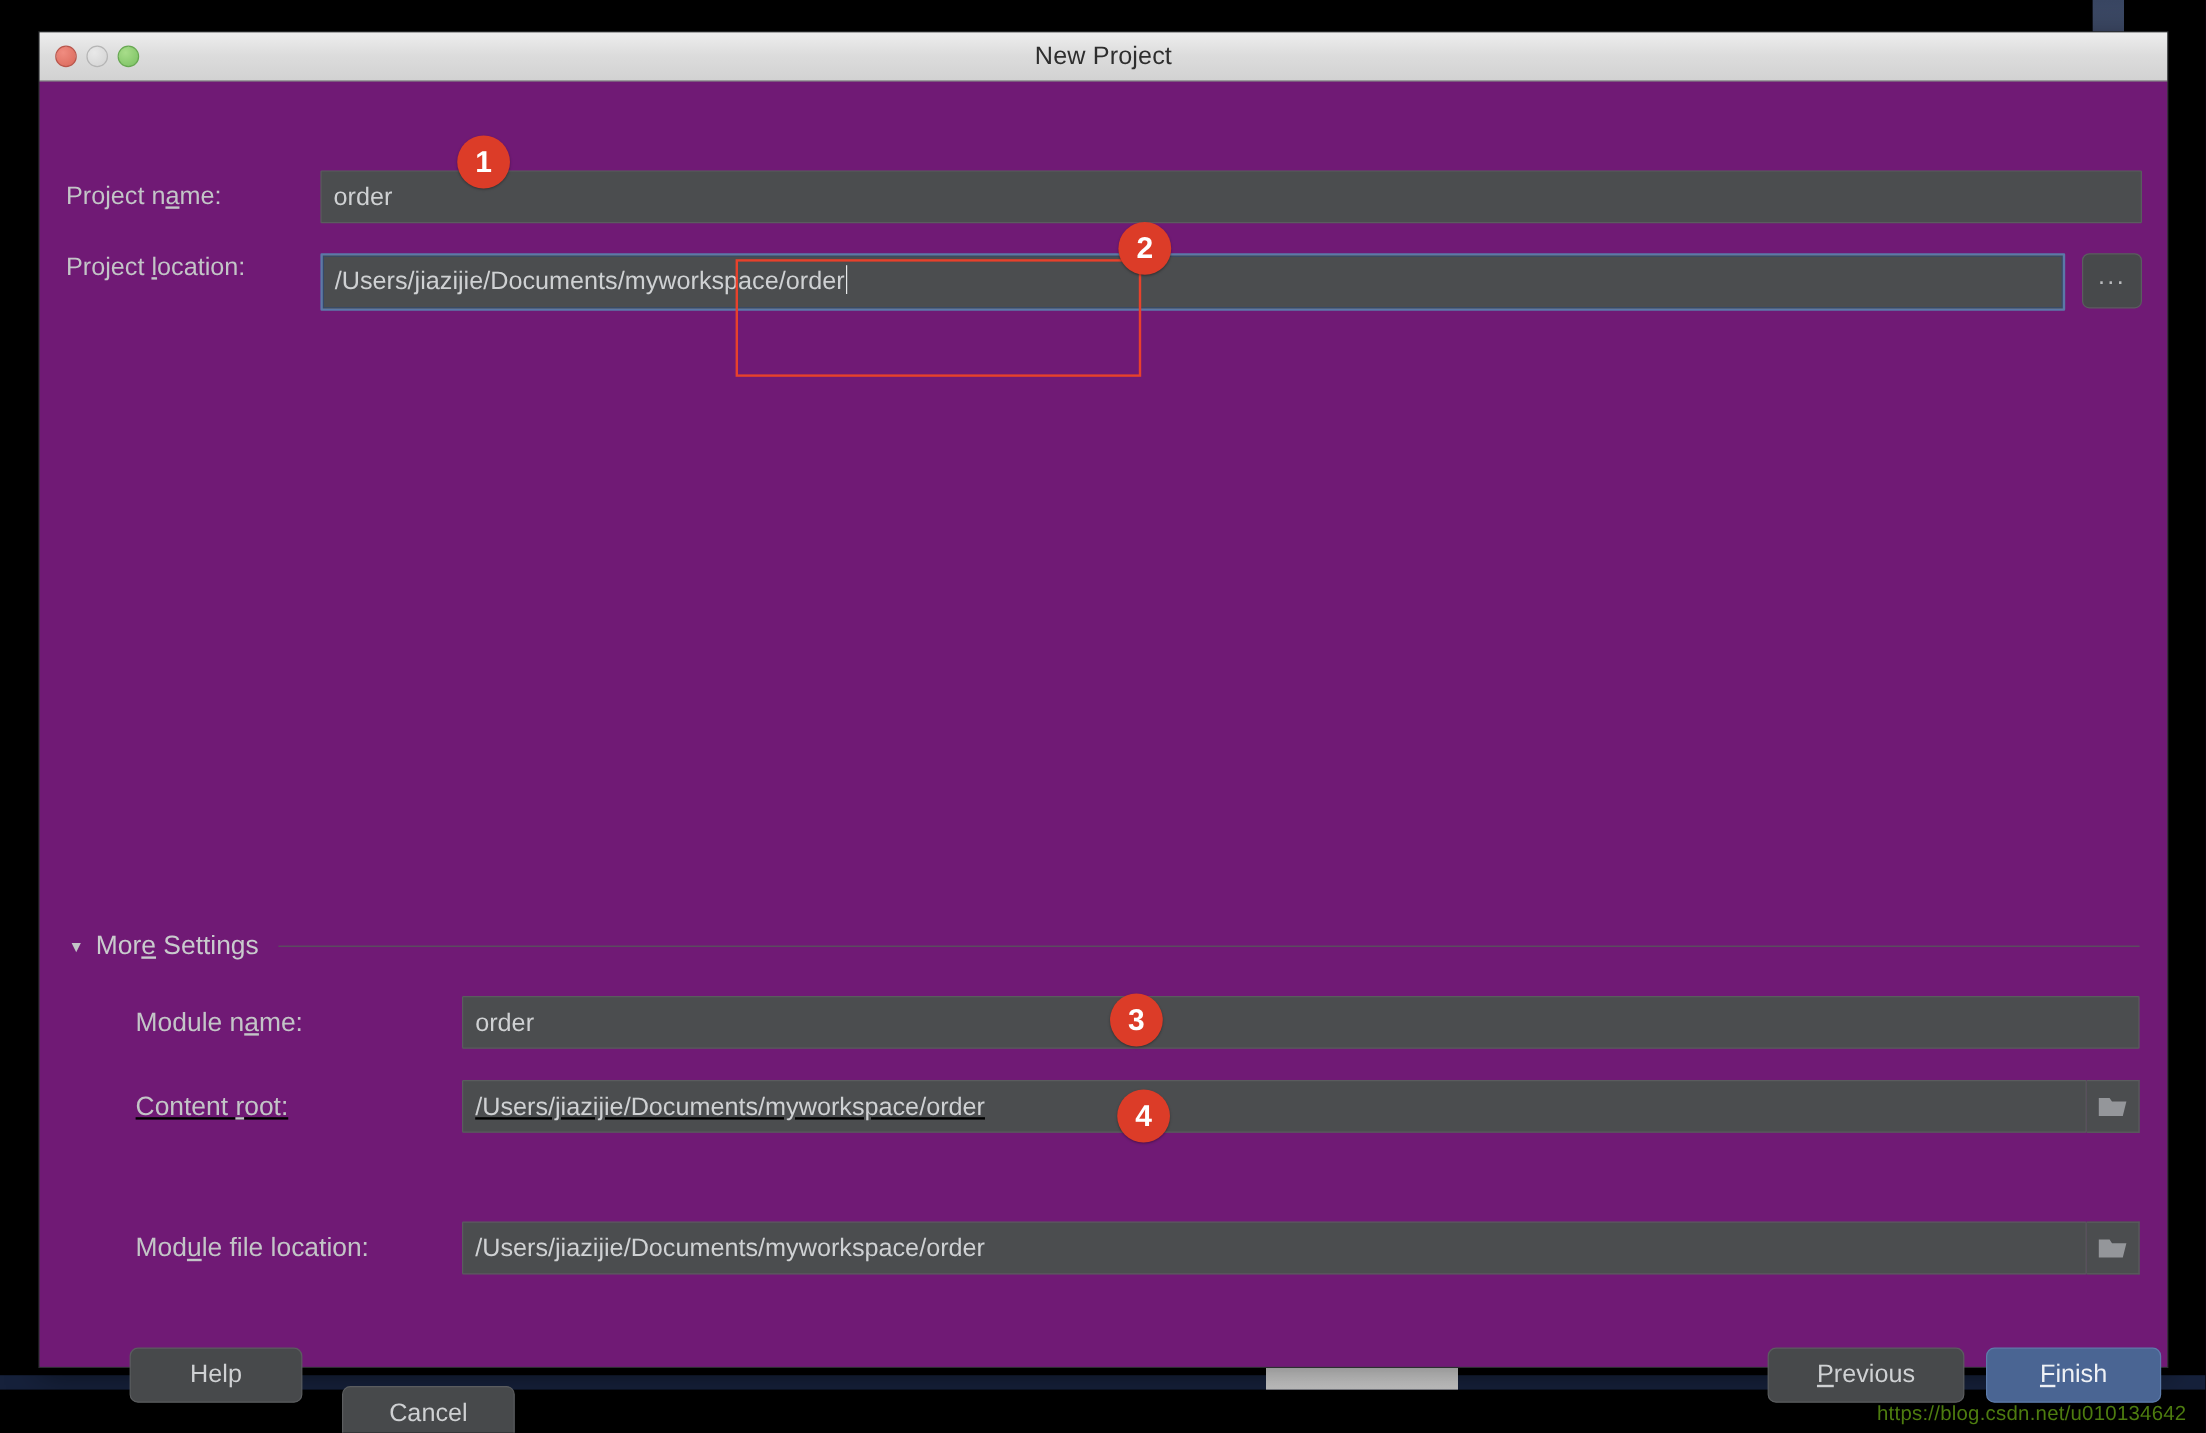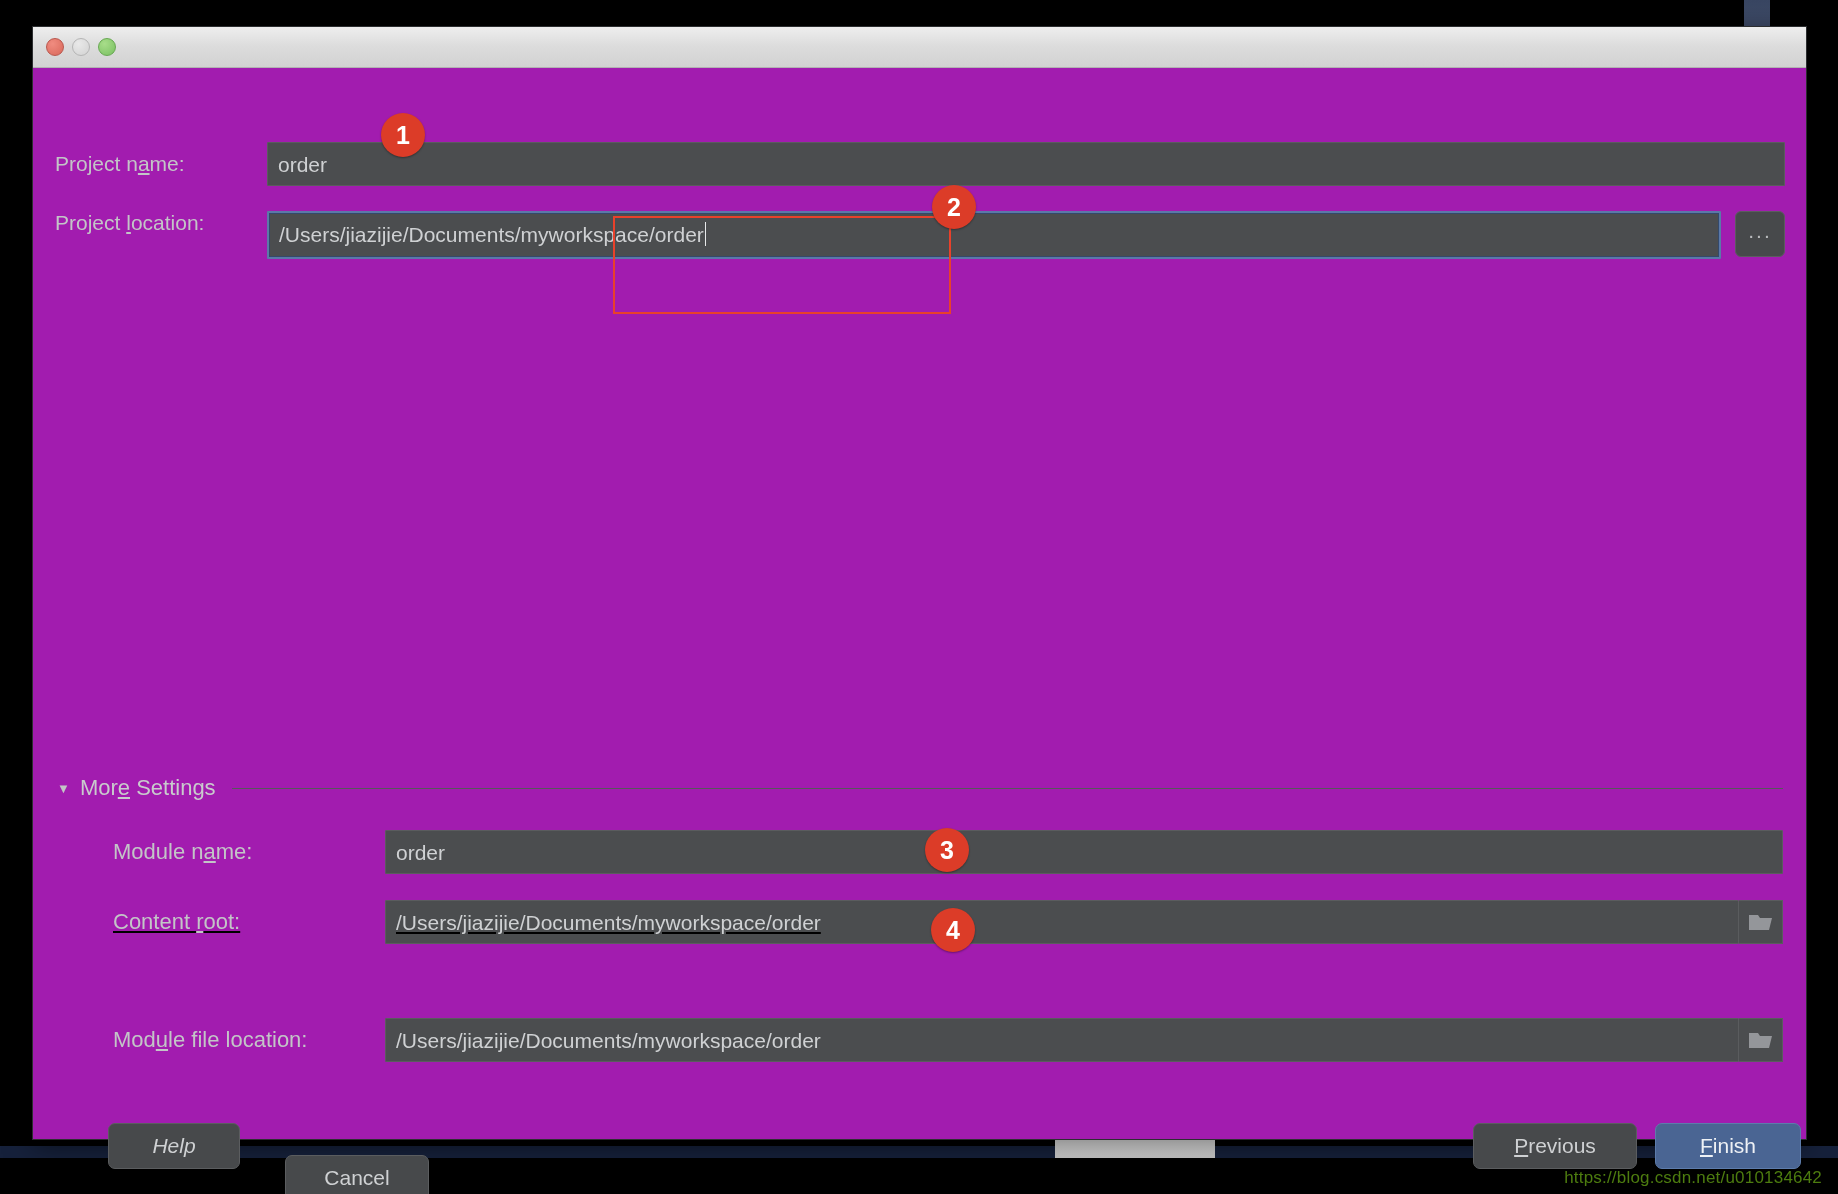--- a/index.html
+++ b/index.html
@@ -122,21 +122,21 @@
     text-align: center;
     font-size: 21px;
     color: #2e2e2e;
     letter-spacing: 0.1px;
   }
 
   
   #dialog-body {
     flex: 1 1 auto;
     position: relative;
-    background: #a21caf;
+    background: #701a75;
     padding: 0;
   }
 
   
   .form-label {
     color: #c3c5c7;
     font-size: 21px;
     white-space: nowrap;
   }
   .form-label u { text-decoration: underline; }
@@ -317,21 +317,21 @@
     color: #cfd1d3;
     background: #47494b;
     border: 1px solid #5b5d5f;
     display: flex;
     align-items: center;
     justify-content: center;
     box-sizing: border-box;
     top: 0;
   }
   .btn u { text-decoration: underline; }
-  #btn-help     { left: 75px;  width: 132px; font-style: italic; }
+  #btn-help     { left: 75px;  width: 144px; }
   #btn-cancel   { left: 252px; width: 144px; margin-top: 32px; }
   #btn-previous { left: 1440px; width: 164px; }
   #btn-finish   { left: 1622px; width: 146px; background: #4a6593; border: 1px solid #5d7cab; color: #eef1f5; }
 
   
   .badge {
     position: absolute;
     width: 44px;
     height: 44px;
     border-radius: 50%;
@@ -387,20 +387,21 @@
 </div>
 
 <div id="dialog-window">
 
   <div id="titlebar">
     <div id="traffic-lights">
       <span class="traffic close"></span>
       <span class="traffic min"></span>
       <span class="traffic max"></span>
     </div>
+    <div id="window-title">New Project</div>
   </div>
 
   <div id="dialog-body">
 
     <div id="row-project-name">
       <div class="form-label" id="label-project-name"><span>Project n</span><u>a</u><span>me:</span></div>
       <div class="text-field" id="input-project-name">order</div>
     </div>
 
     <div id="row-project-location">

